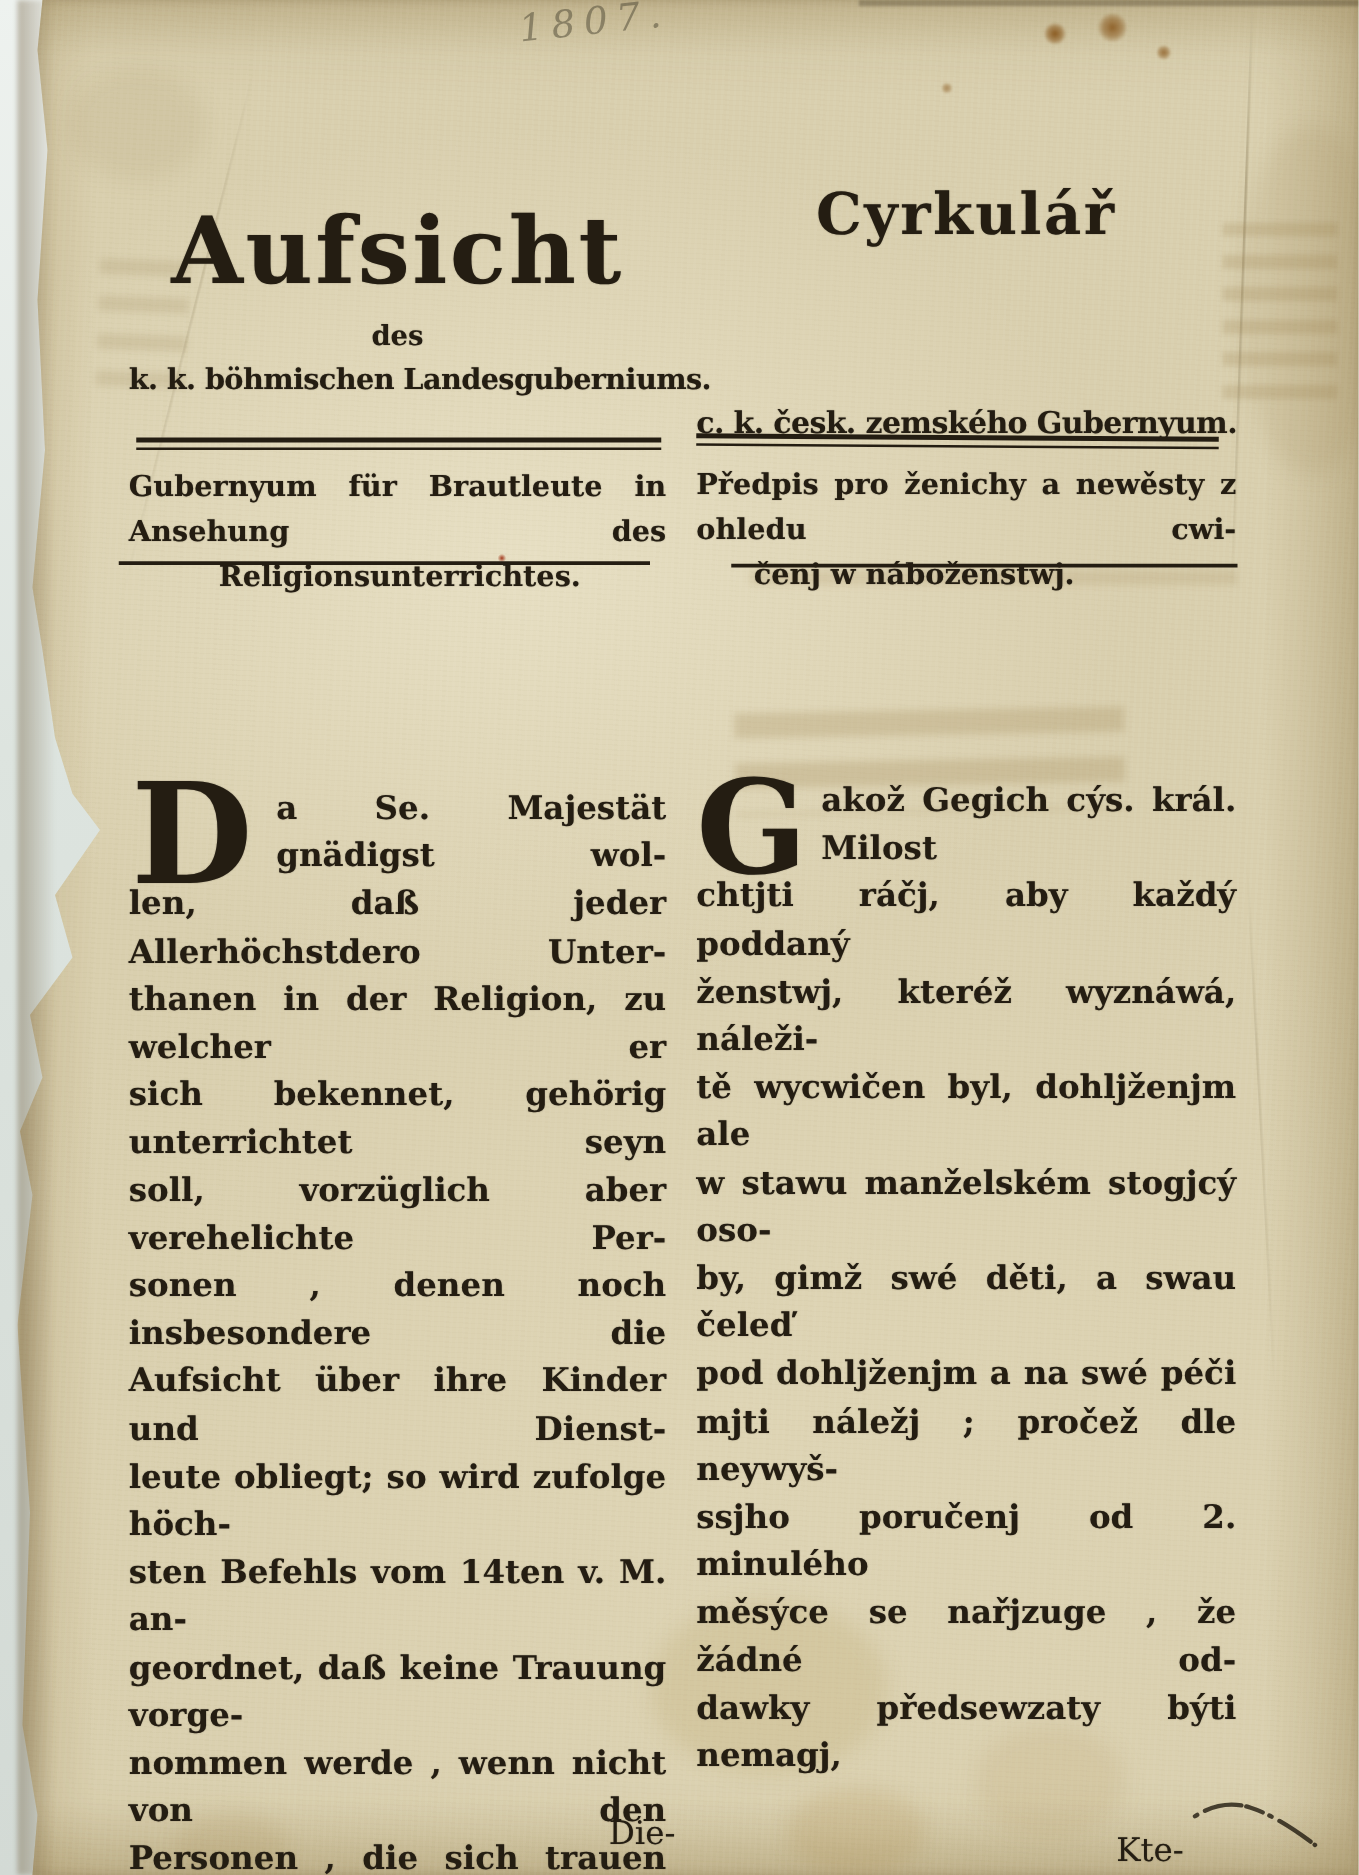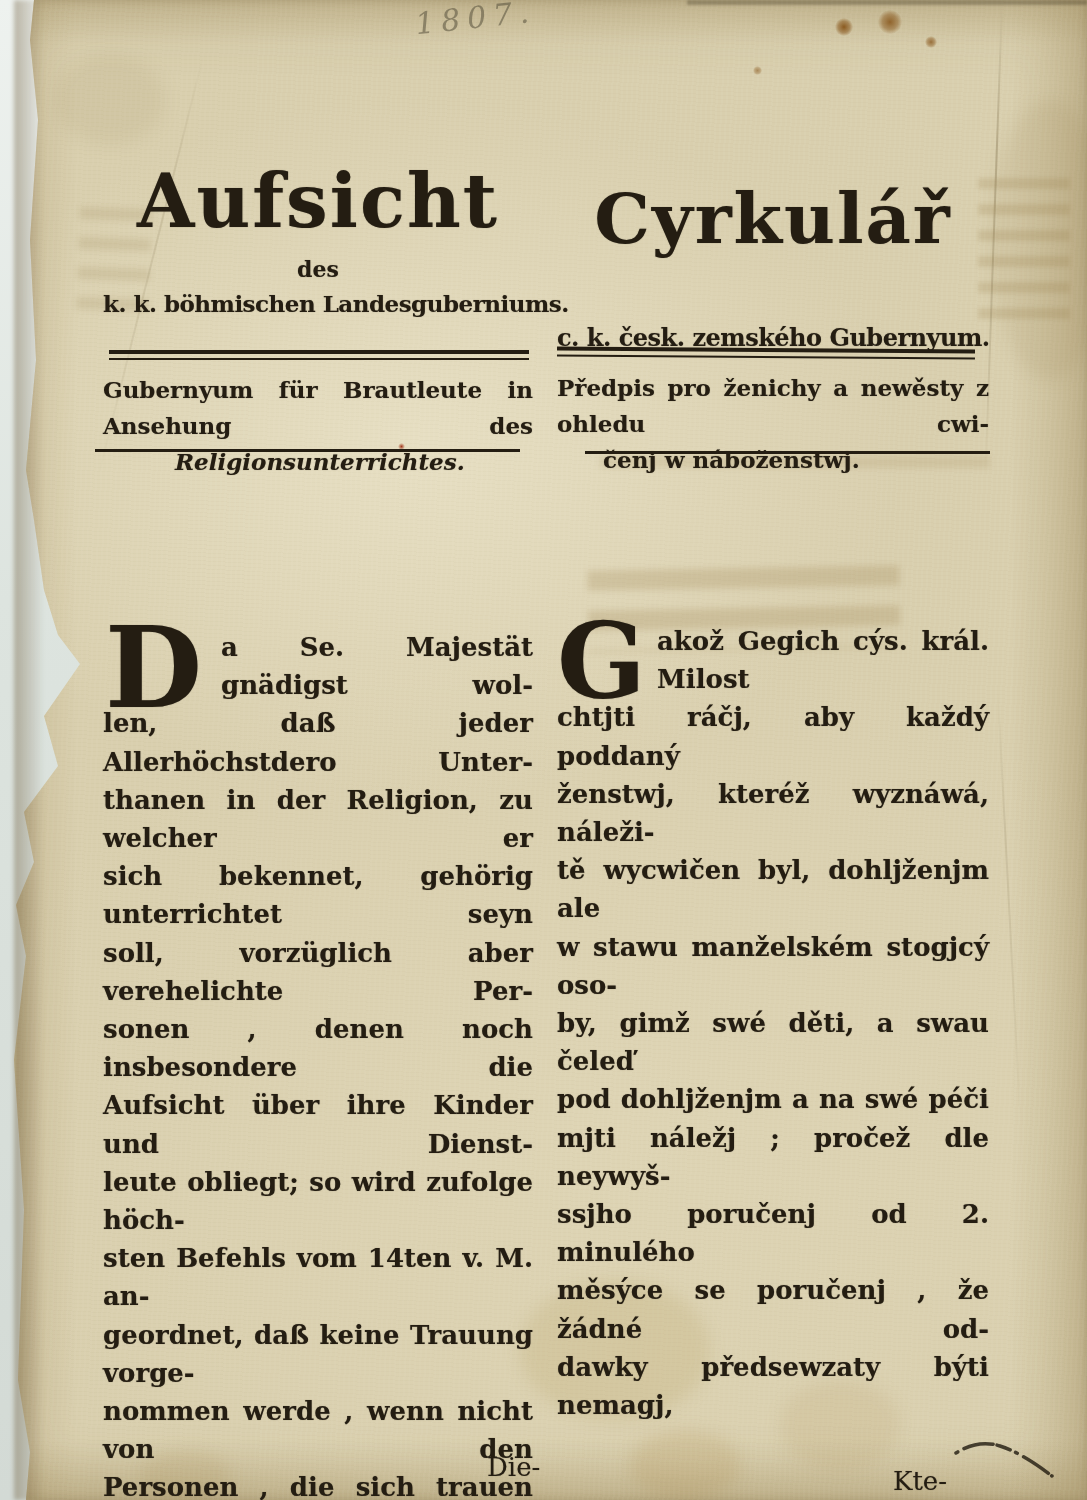--- a/index.html
+++ b/index.html
@@ -118,21 +118,21 @@
 
   <div class="hand">1807.</div>
 
   <div class="col col-l" style="top:0;height:1500px;">
     <div class="title ink" style="top:158px;">Aufsicht</div>
     <div class="des ink" style="top:256px;">des</div>
     <div class="inst ink" style="top:290px;">k. k. böhmischen Landesguberniums.</div>
     <div class="rule2" style="top:350px;left:6px;width:420px;"></div>
     <div class="sub ink" style="top:372px;">
       <div class="l1">Gubernyum für Brautleute in Ansehung des</div>
-      <div style="padding-left:72px;font-style:italic;">Religionsunterrichtes.</div>
+      <div style="padding-left:72px;">Religionsunterrichtes.</div>
     </div>
     <div class="rule1" style="top:449px;left:-8px;width:425px;"></div>
 
     <div class="body ink" style="top:628px;">
       <div class="dropcap dc-l ink">D</div>
       <div class="bl indent-l">a Se. Majestät gnädigst wol-</div>
       <div class="bl">len, daß jeder Allerhöchstdero Unter-</div>
       <div class="bl">thanen in der Religion, zu welcher er</div>
       <div class="bl">sich bekennet, gehörig unterrichtet seyn</div>
       <div class="bl">soll, vorzüglich aber verehelichte Per-</div>
@@ -141,41 +141,41 @@
       <div class="bl">leute obliegt; so wird zufolge höch-</div>
       <div class="bl">sten Befehls vom 14ten v. M. an-</div>
       <div class="bl">geordnet, daß keine Trauung vorge-</div>
       <div class="bl">nommen werde , wenn nicht von den</div>
       <div class="bl">Personen , die sich trauen lassen wol-</div>
 
     </div>
   </div>
 
   <div class="col col-r" style="top:0;height:1500px;">
-    <div class="title ink" style="top:177px;font-size:70px;">Cyrkulář</div>
+    <div class="title ink" style="top:144px;font-size:46px;">Cyrkulář</div>
     <div class="inst ink" style="top:290px;font-size:24px;margin-top:33px;">c. k. česk. zemského Gubernyum.</div>
     <div class="rule2" style="top:348px;left:0px;width:418px;transform:rotate(.4deg);"></div>
     <div class="sub ink" style="top:370px;">
       <div class="l1">Předpis pro ženichy a newěsty z ohledu cwi-</div>
       <div style="padding-left:46px;">čenj w náboženstwj.</div>
     </div>
     <div class="rule1" style="top:451px;left:28px;width:405px;"></div>
 
     <div class="body ink" style="top:622px;">
       <div class="dropcap dc-r ink">G</div>
       <div class="bl indent-r">akož Gegich cýs. král. Milost</div>
       <div class="bl">chtjti ráčj, aby každý poddaný</div>
       <div class="bl">ženstwj, kteréž wyznáwá, náleži-</div>
       <div class="bl">tě wycwičen byl, dohljženjm ale</div>
       <div class="bl">w stawu manželském stogjcý oso-</div>
       <div class="bl">by, gimž swé děti, a swau čeleď</div>
       <div class="bl">pod dohljženjm a na swé péči</div>
       <div class="bl">mjti náležj ; pročež dle neywyš-</div>
       <div class="bl">ssjho poručenj od 2. minulého</div>
-      <div class="bl">měsýce se poručenj , že žádné od-</div>
+      <div class="bl">měsýce se nařjzuge , že žádné od-</div>
       <div class="bl">dawky předsewzaty býti nemagj,</div>
 
     </div>
   </div>
 
   <div class="catch catch-l ink">Die-</div>
   <div class="catch catch-r ink">Kte-</div>
 
   <svg class="stroke" width="130" height="65">
     <path d="M6,28 q22,-14 44,-7 t 52,30" fill="none" stroke="rgba(32,26,15,.8)" stroke-width="3.5" stroke-linecap="round" stroke-dasharray="2 7 30 4 14 6"></path>

